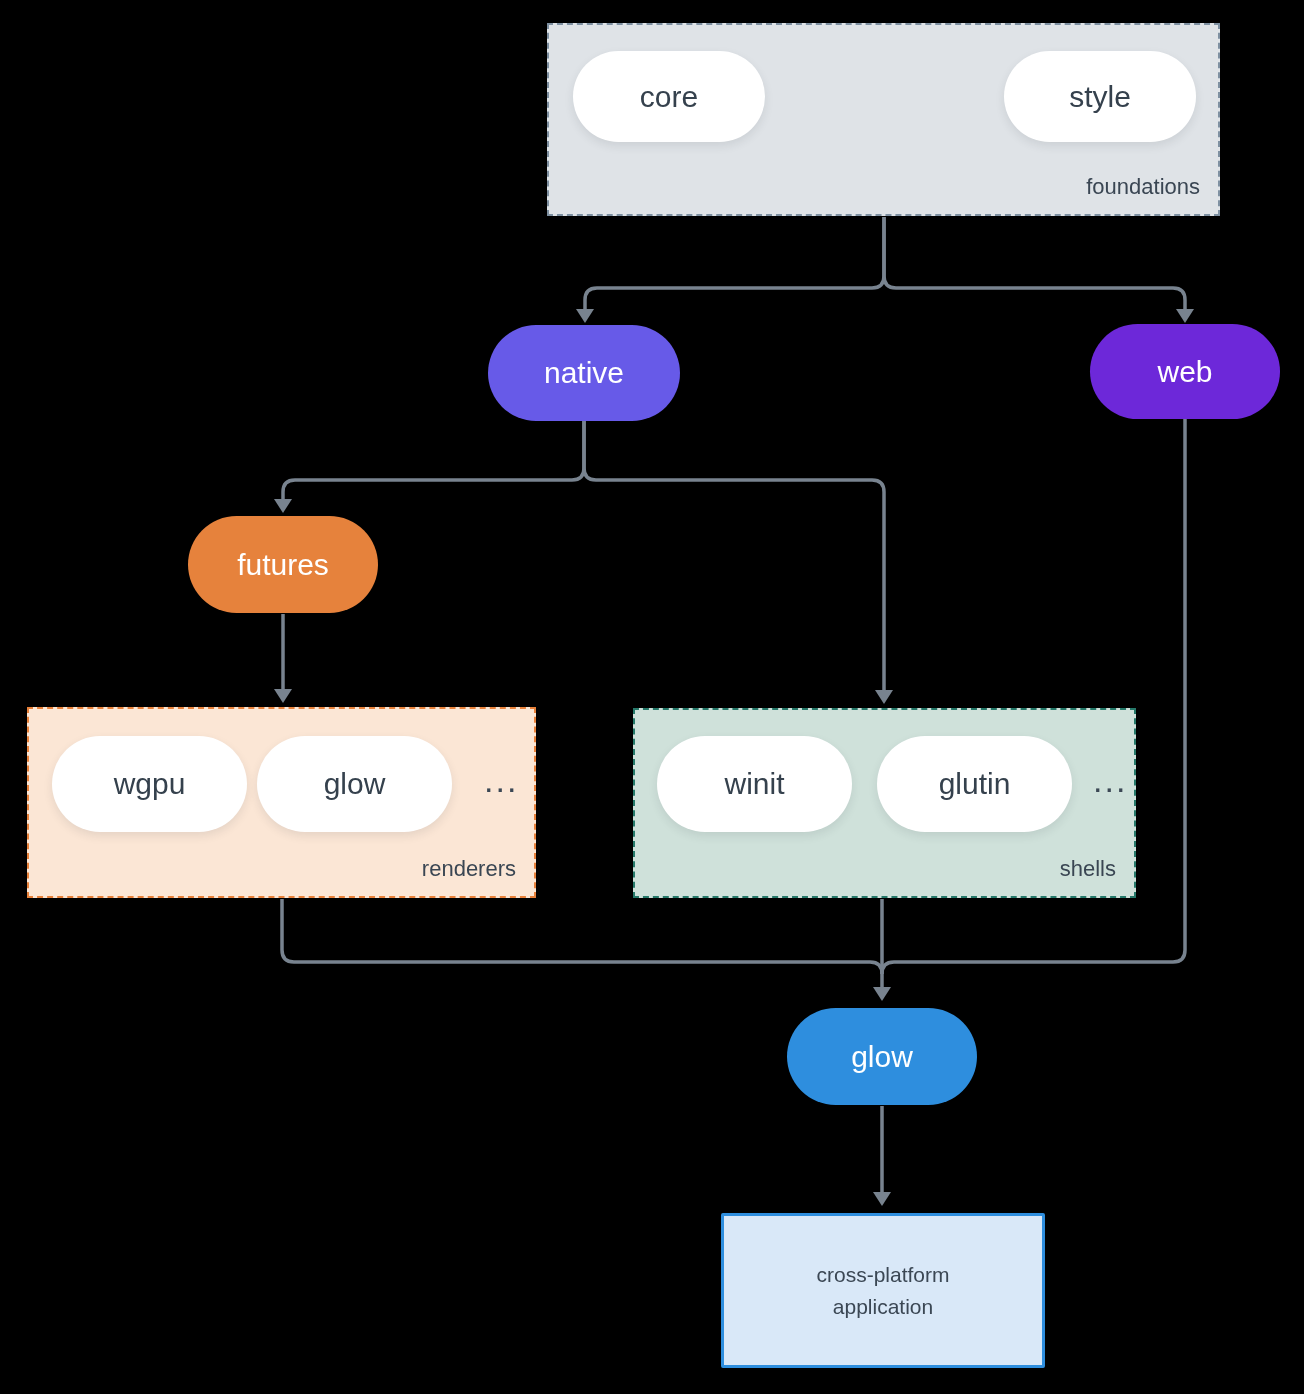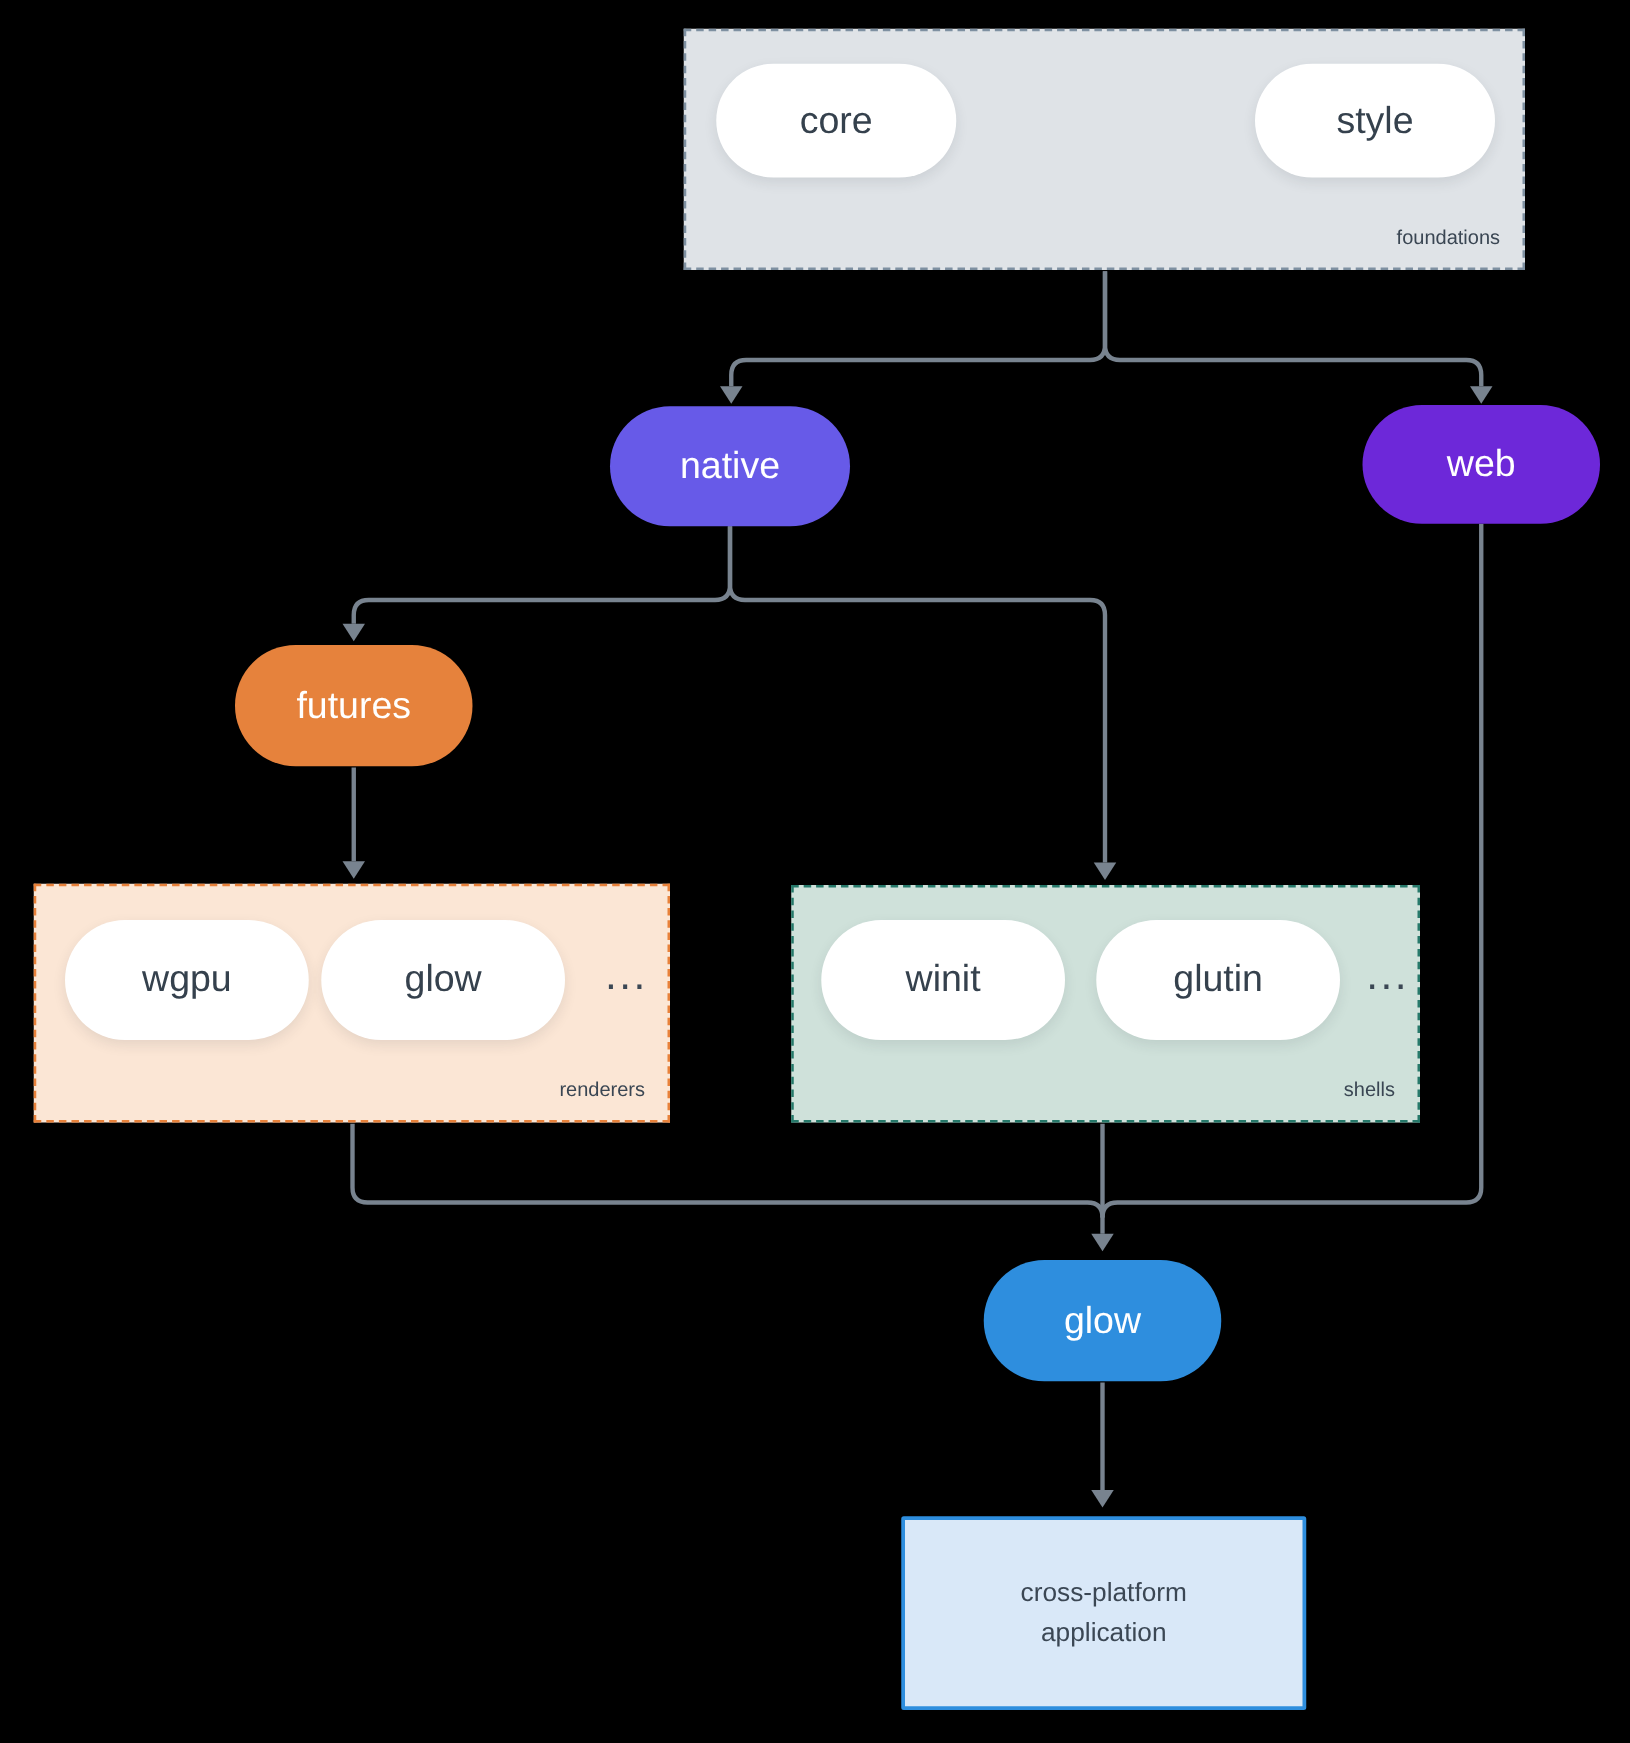--- a/index.html
+++ b/index.html
@@ -20,21 +20,21 @@
     pointer-events: none;
   }
 
   .group {
     position: absolute;
   }
   .group-label {
     position: absolute;
     right: 18px;
     bottom: 14px;
-    font-size: 16px;
+    font-size: 22px;
     color: #3a4653;
   }
 
   .group.foundations {
     left: 547px; top: 23px; width: 673px; height: 193px;
     background: #dfe3e7;
     border: 2px dashed #7e90a1;
     text-decoration: underline;
   }
   .group.renderers {

